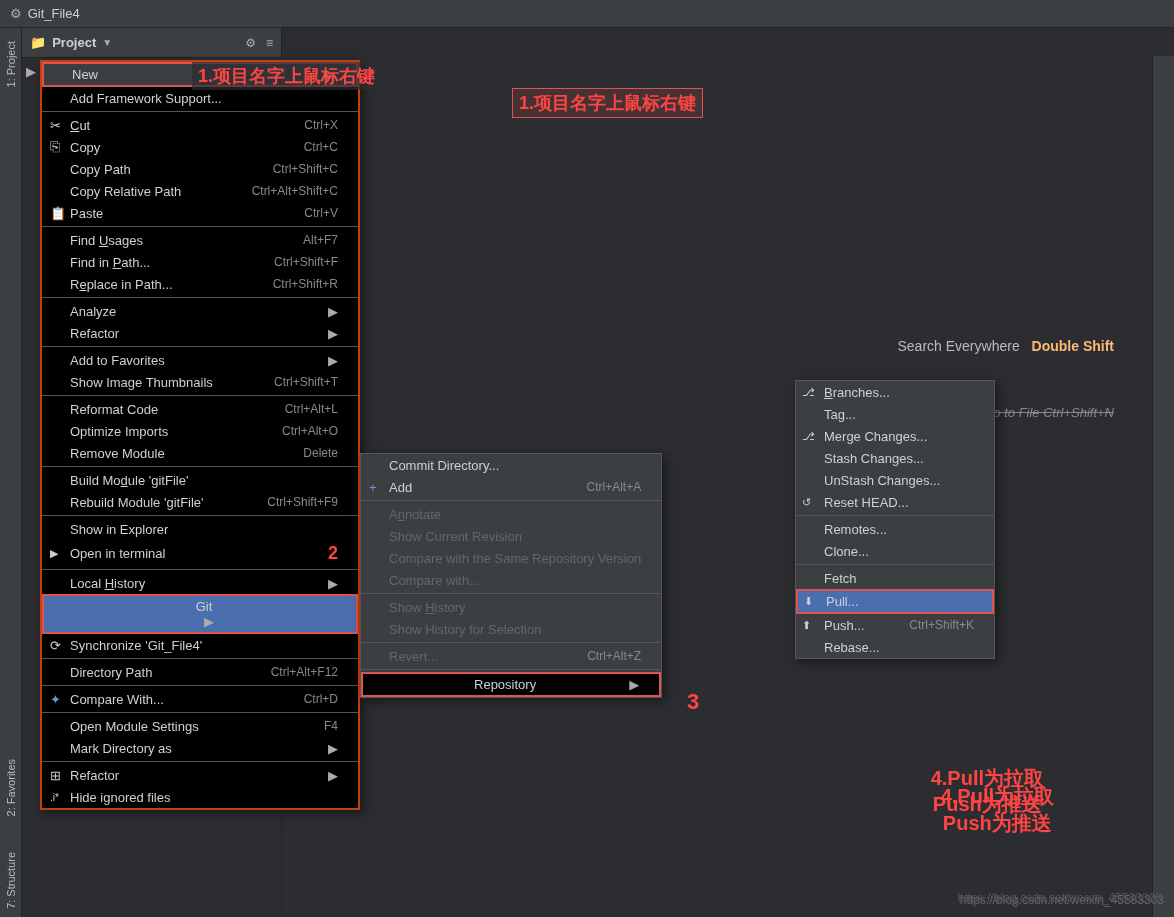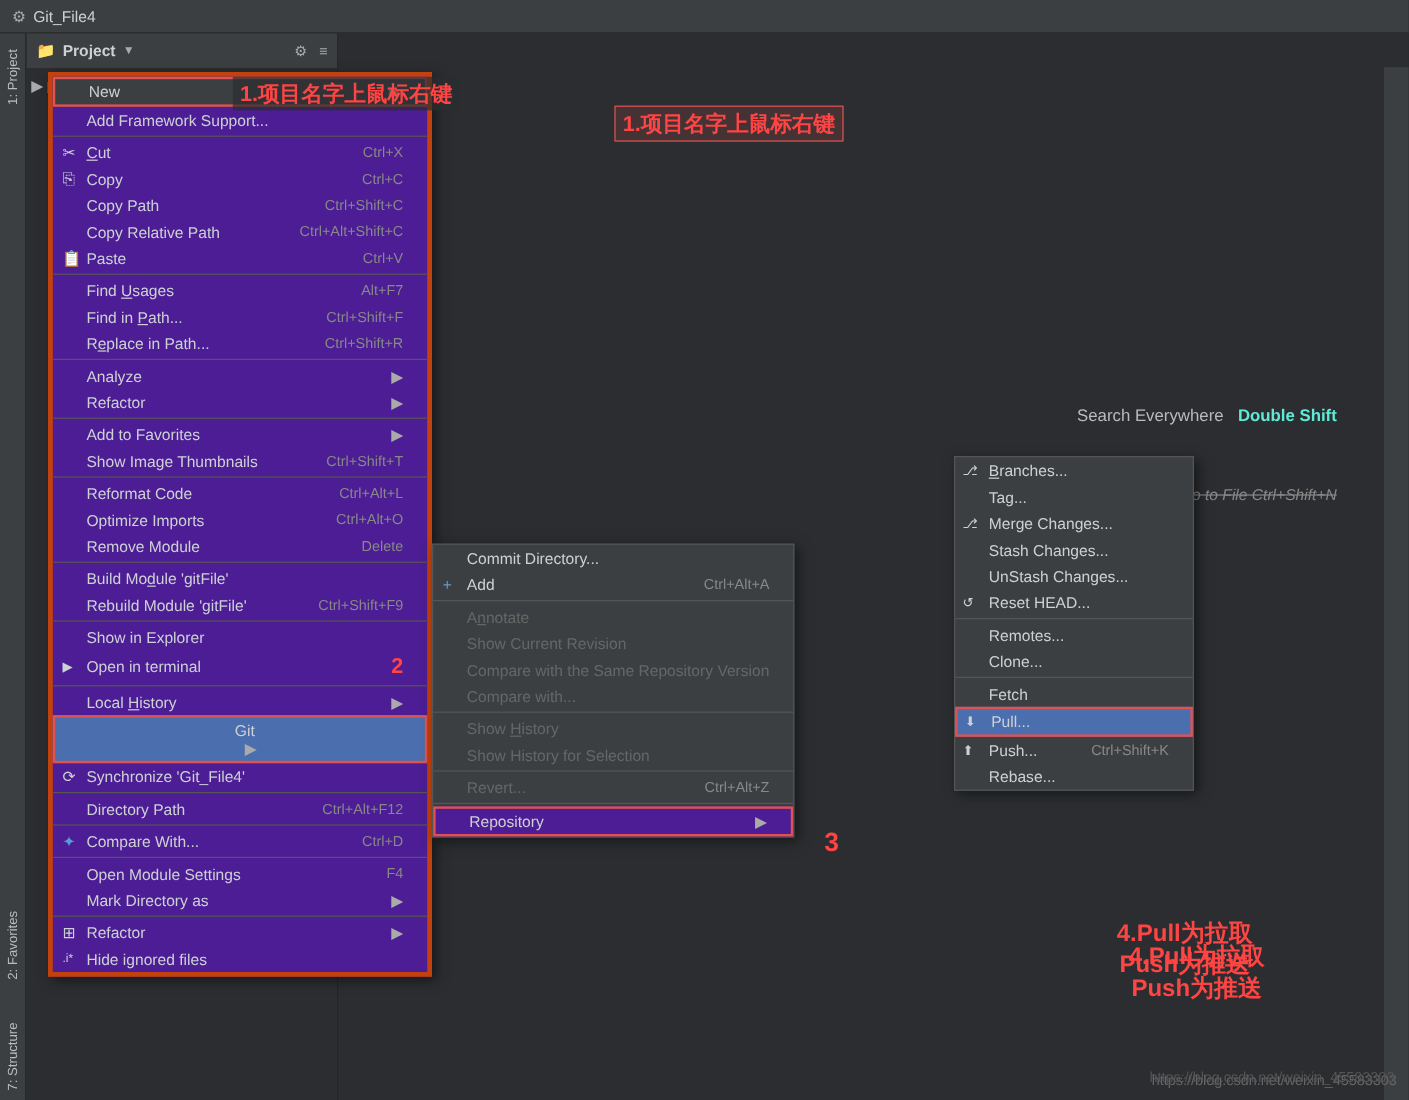--- a/index.html
+++ b/index.html
@@ -65,22 +65,22 @@
     
     .content-area {
       flex: 1;
       background: #2b2d30;
       position: relative;
     }
 
     
     .context-menu {
       position: absolute;
-      background: #4c1d95;
-      border: 4px solid #c2410c;
+      background: #000000;
+      border: 2px solid #c2410c;
       min-width: 300px;
       box-shadow: 3px 3px 10px rgba(0,0,0,0.5);
       z-index: 100;
     }
 
     .context-menu-item {
       display: flex;
       align-items: center;
       padding: 3px 20px 3px 28px;
       cursor: pointer;
@@ -132,21 +132,21 @@
       color: #aaaaaa;
       font-size: 14px;
       z-index: 50;
     }
 
     .search-hint .search-text {
       color: #bbbbbb;
     }
 
     .search-hint .shortcut-text {
-      color: #5eead4;
+      color: #fdba74;
       font-weight: bold;
     }
 
     
     .git-submenu {
       position: absolute;
       background: #3c3f41;
       border: 1px solid #555555;
       min-width: 240px;
       box-shadow: 3px 3px 10px rgba(0,0,0,0.5);
@@ -226,21 +226,22 @@
       z-index: 50;
       font-style: italic;
     }
 
     .highlighted-git-item {
       background: #4b6eaf;
       flex-direction: column;
     }
 
     .highlighted-repo-item {
-      background: #4c1d95;
+      background: #000000;
+      text-align: center;
     }
   </style>
 </head>
 <body>
 
 <div class="title-bar">
   <span style="margin-right:6px; color:#aaa;">⚙</span>
   <span>Git_File4</span>
 </div>
 

